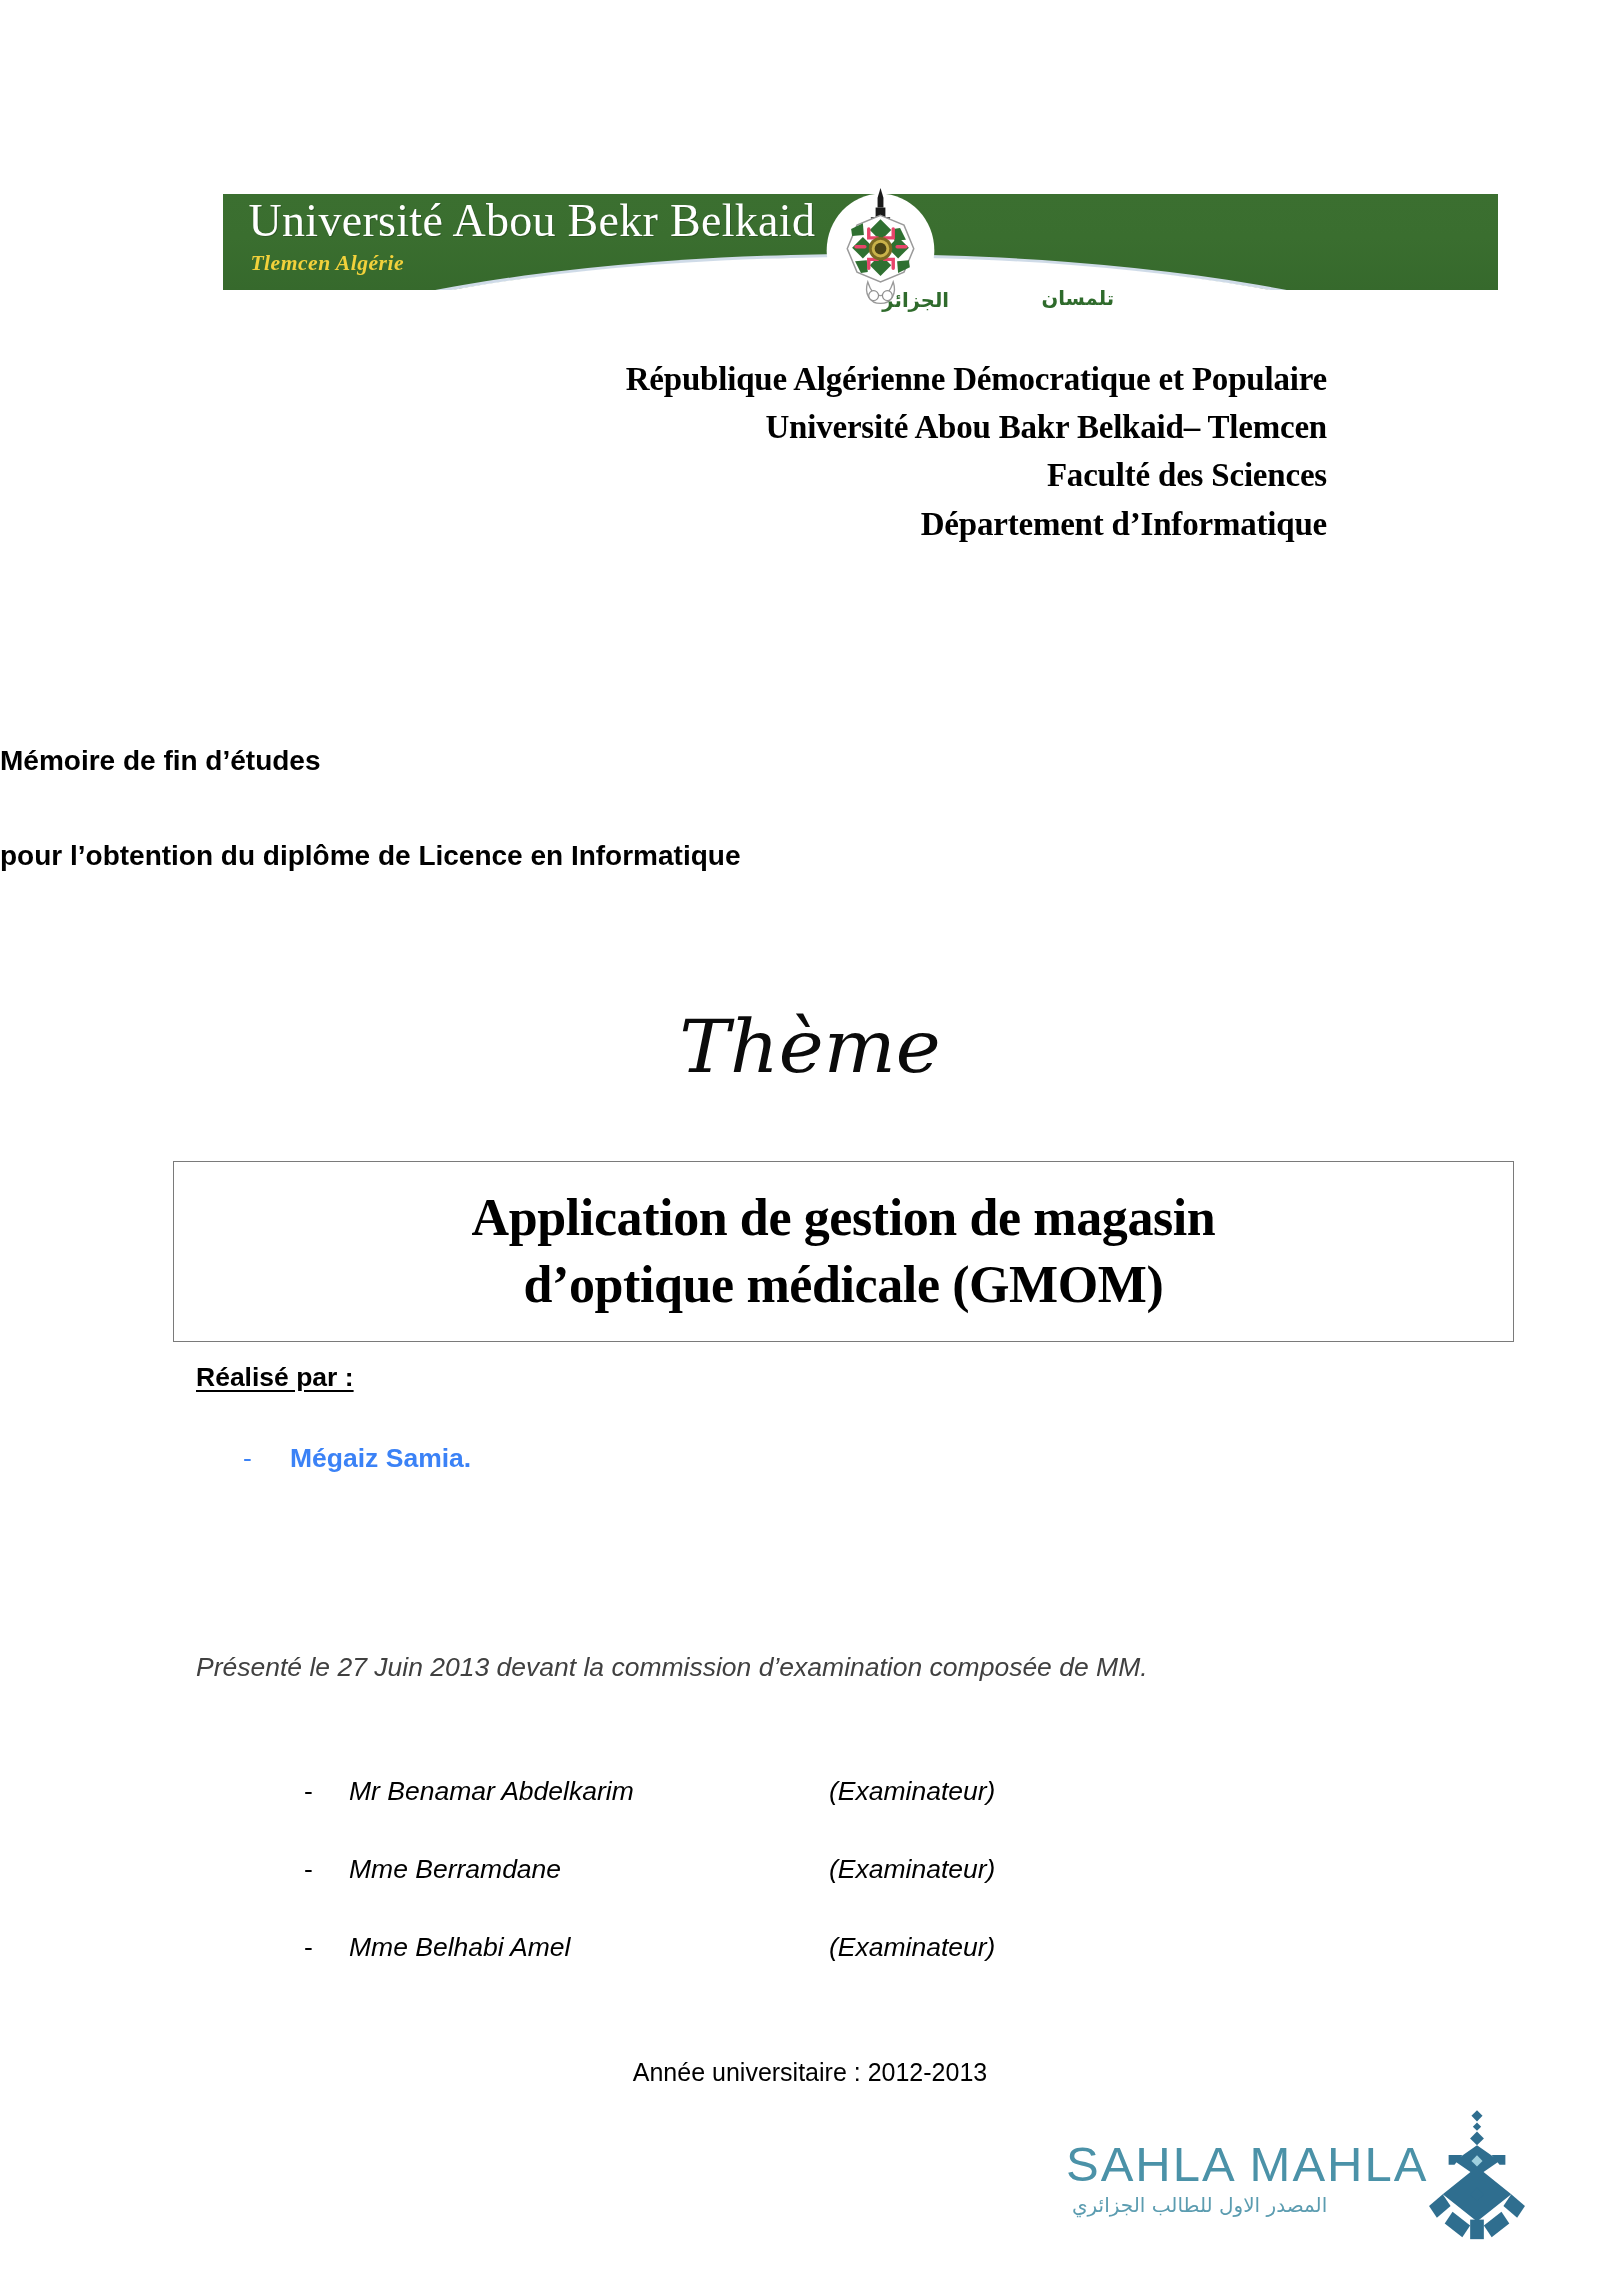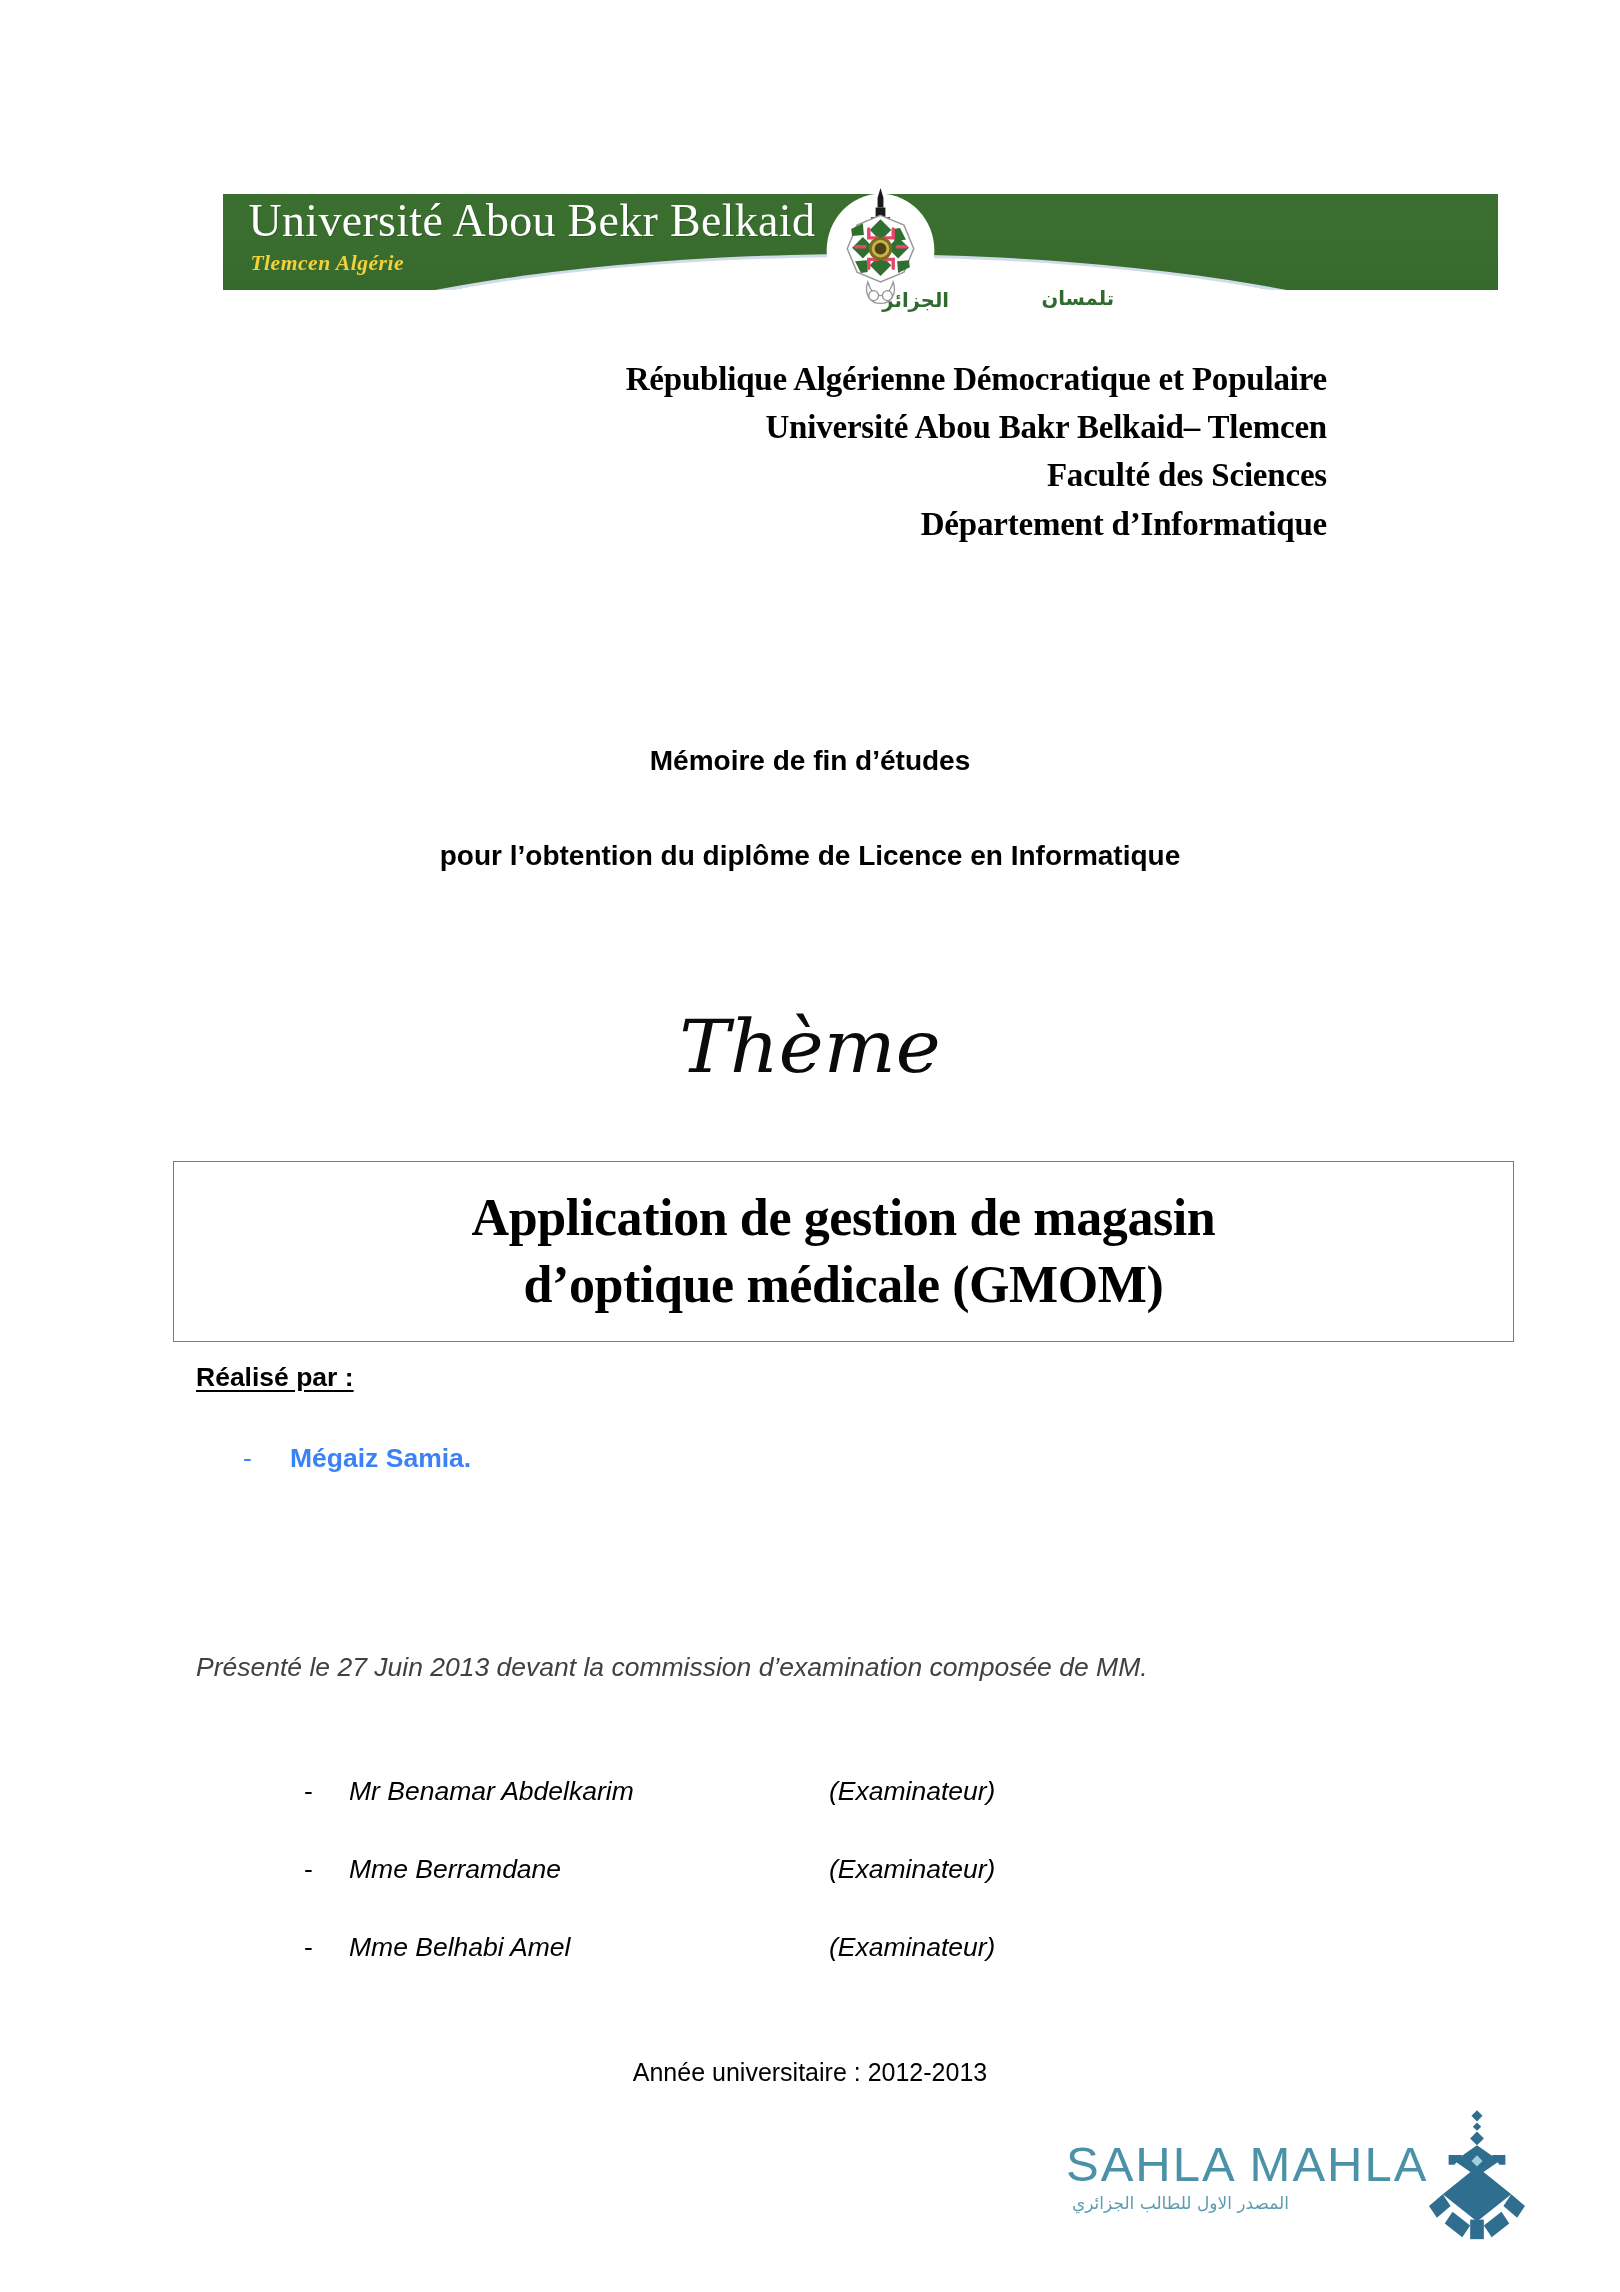--- a/index.html
+++ b/index.html
@@ -118,21 +118,20 @@
     letter-spacing: -0.2px;
     color: #000;
   }
   .heading div { white-space: nowrap; }
 
   
   .memoire {
     position: absolute;
     left: 0; top: 745px;
     width: 1620px;
-    text-align: center;
     font-family: "Liberation Sans", sans-serif;
     font-weight: bold;
     font-size: 28px;
     color: #000;
   }
   .memoire .l2 {
     margin-top: 63px;
     font-size: 28px;
   }
 
@@ -258,21 +257,21 @@
     font-weight: normal;
     letter-spacing: 2px;
     color: #4b92a8;
     white-space: nowrap;
   }
   .sahla-ar {
     position: absolute;
     left: 5.9px; top: 61px;
     direction: rtl;
     font-family: "DejaVu Sans", sans-serif;
-    font-size: 17px;
+    font-size: 20px;
     color: #5b9cb0;
     white-space: nowrap;
   }
   .sahla-mark {
     position: absolute;
     right: -17.6px; top: -21.6px;
     width: 116px; height: 137px;
   }
 </style>
 </head>

